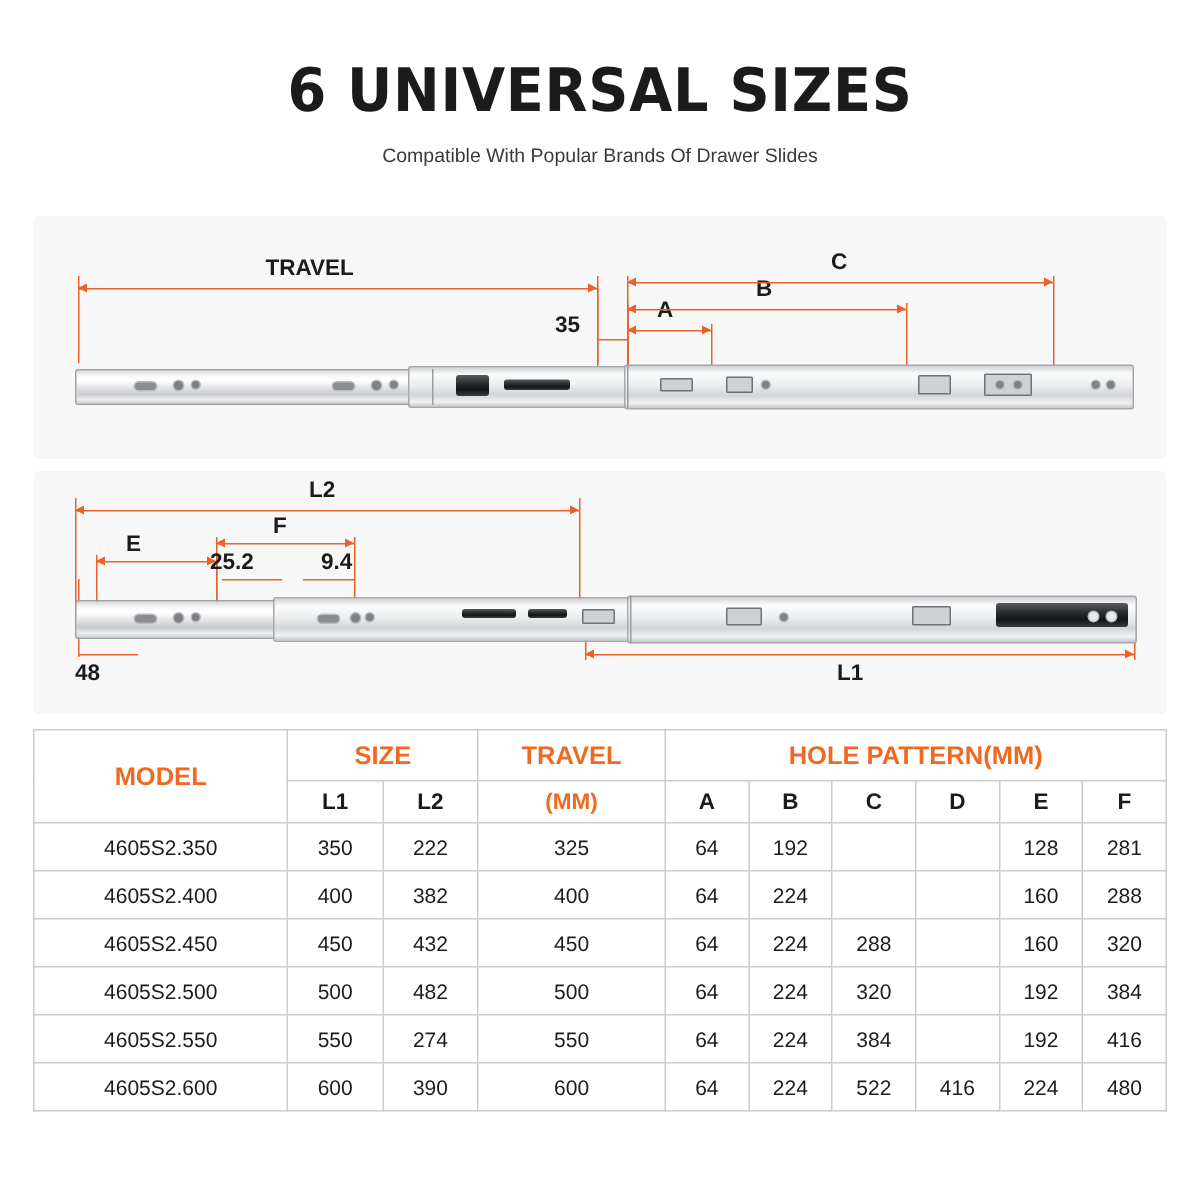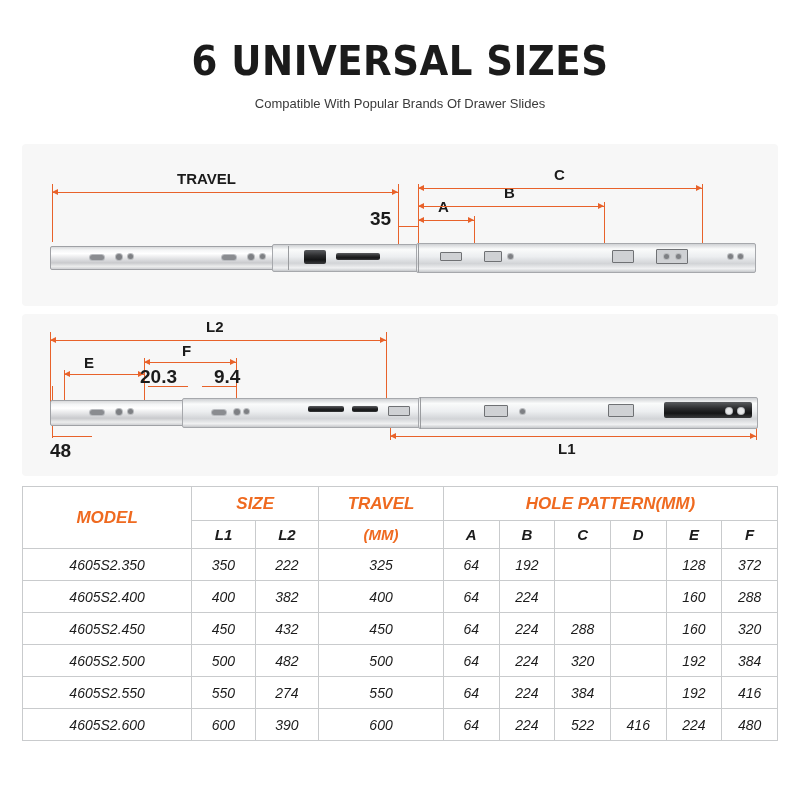--- a/index.html
+++ b/index.html
@@ -45,21 +45,21 @@
   .dim-h { height:1px; }
   .dim-v { width:1px; }
   .dim-label {
     position:absolute;
     font-size:15px;
     color:#1b1b1b;
     font-weight:700;
     font-family:"Liberation Sans", sans-serif;
     white-space:nowrap;
   }
-  .dim-label.sm { font-size:19px; }
+  .dim-label.sm { font-size:15px; }
   .arrow-l, .arrow-r {
     position:absolute; width:0; height:0;
     border-top:3.5px solid transparent;
     border-bottom:3.5px solid transparent;
   }
   .arrow-l { border-right:6px solid #e8622a; }
   .arrow-r { border-left:6px solid #e8622a; }
 
   
   .rail {
@@ -108,21 +108,20 @@
   .table-wrap {
     position:absolute;
     left: 22px;
     top: 486px;
     width: 756px;
   }
   table {
     border-collapse: collapse;
     width: 756px;
     font-size: 14px;
-    font-style: italic;
   }
   th, td {
     border: 1px solid #c9cbcd;
     text-align:center;
     color:#1b1b1b;
   }
   th.orange {
     color:#ef6a20;
     font-weight:700;
   }
@@ -225,21 +224,21 @@
 
     <div class="dim-line dim-v" style="left:122px; top:44px; height:46px;"></div>
     <div class="dim-line dim-v" style="left:214px; top:44px; height:46px;"></div>
     <div class="dim-line dim-h" style="left:122px; top:48px; width:92px;"></div>
     <div class="arrow-l" style="left:122px; top:44.5px;"></div>
     <div class="arrow-r" style="left:208px; top:44.5px;"></div>
     <div class="dim-label" style="left:160px; top:28px;">F</div>
 
     <div class="dim-line dim-h" style="left:126px; top:72px; width:40px;"></div>
     <div class="dim-line dim-h" style="left:180px; top:72px; width:34px;"></div>
-    <div class="dim-label sm" style="left:118px; top:52px; color:#1b1b1b;">20.3</div>
+    <div class="dim-label sm" style="left:118px; top:52px; color:#1b1b1b;">25.2</div>
     <div class="dim-label sm" style="left:192px; top:52px; color:#1b1b1b;">9.4</div>
 
     <div class="dim-line dim-v" style="left:30px; top:72px; height:52px;"></div>
     <div class="dim-line dim-h" style="left:30px; top:122px; width:40px;"></div>
     <div class="dim-label sm" style="left:28px; top:126px;">48</div>
 
     <div class="dim-line dim-v" style="left:368px; top:96px; height:30px;"></div>
     <div class="dim-line dim-v" style="left:734px; top:96px; height:30px;"></div>
     <div class="dim-line dim-h" style="left:368px; top:122px; width:366px;"></div>
     <div class="arrow-l" style="left:368px; top:118.5px;"></div>
@@ -293,21 +292,21 @@
         <tr>
           <td class="model-cell">4605S2.350</td>
           <td>350</td>
           <td>222</td>
           <td>325</td>
           <td>64</td>
           <td>192</td>
           <td></td>
           <td></td>
           <td>128</td>
-          <td>372</td>
+          <td>281</td>
         </tr>
         <tr>
           <td class="model-cell">4605S2.400</td>
           <td>400</td>
           <td>382</td>
           <td>400</td>
           <td>64</td>
           <td>224</td>
           <td></td>
           <td></td>

